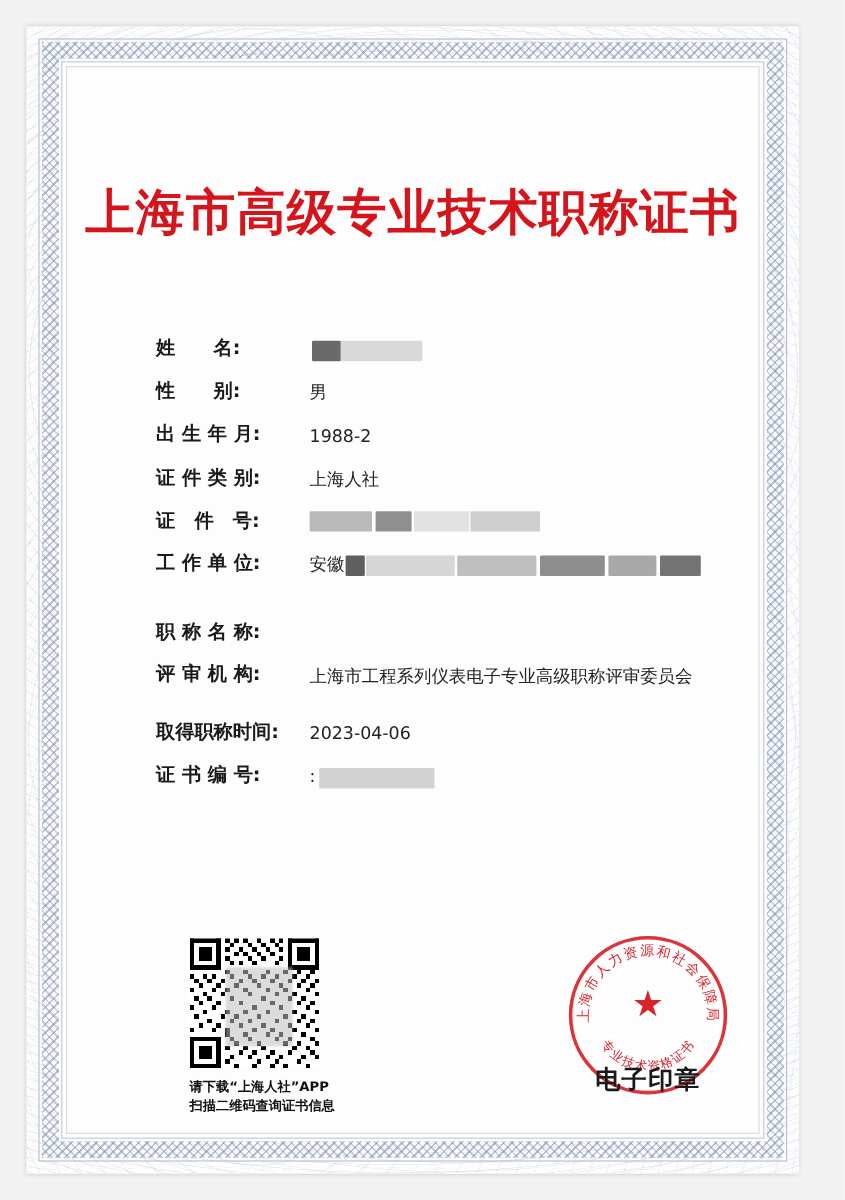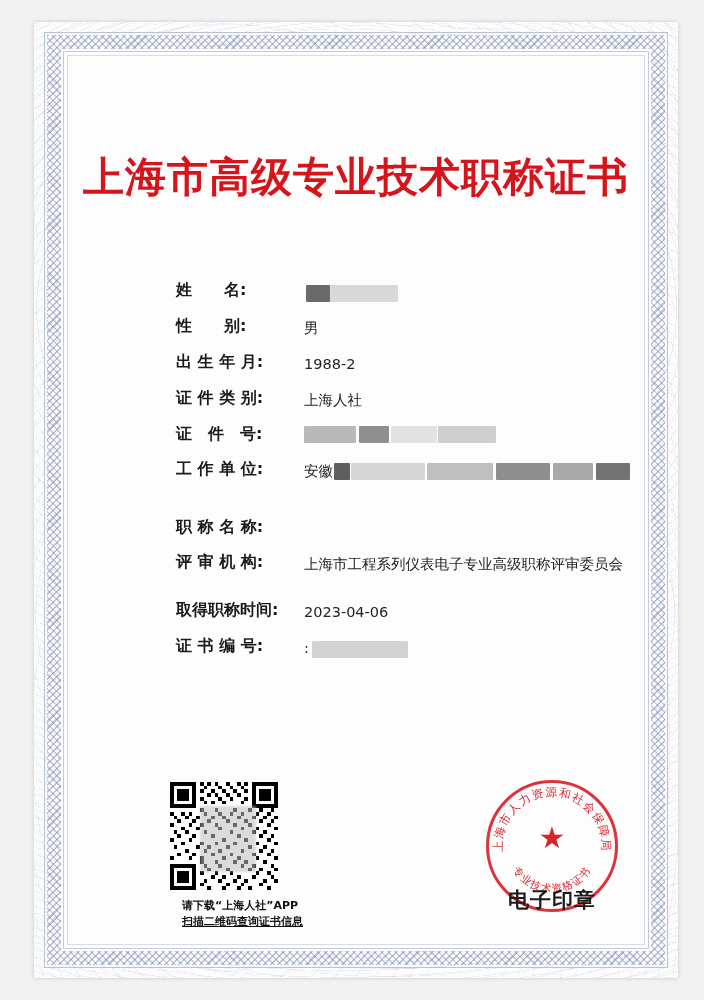--- a/index.html
+++ b/index.html
@@ -15,21 +15,21 @@
   }
   #page {
     position: relative;
     width: 704px;
     height: 1000px;
     background: #f2f2f2;
   }
   
   .certificate {
     position: absolute;
-    left: 34px;
+    left: 22px;
     top: 22px;
     width: 644px;
     height: 956px;
     background: #fcfcfd;
     box-shadow: 0 0 4px rgba(0,0,0,0.18);
     overflow: hidden;
   }
   
   .guilloche {
     position: absolute;
@@ -103,21 +103,20 @@
     font-weight: bold;
     letter-spacing: 1px;
     white-space: nowrap;
   }
 
   .fields {
     position: absolute;
     left: 108px;
     top: 258px;
     width: 470px;
-    margin-left: 34px;
   }
   .row {
     display: flex;
     align-items: flex-start;
     margin-bottom: 13px;
     min-height: 22px;
   }
   .label {
     width: 128px;
     flex: 0 0 128px;
@@ -187,21 +186,20 @@
     image-rendering: pixelated;
   }
   .qr-caption {
     margin-top: 8px;
     font-size: 11px;
     line-height: 15px;
     color: #111;
     font-family: "DejaVu Sans", "Liberation Sans", sans-serif;
     font-weight: bold;
     white-space: nowrap;
-    margin-left: 12px;
   }
   .qr-blur {
     position: absolute;
     left: 30px; top: 24px;
     width: 56px; height: 66px;
     background: rgba(190,190,190,0.55);
     filter: blur(1px);
   }
 
   
@@ -511,21 +509,21 @@
               <rect x="10" y="28" width="1" height="1"></rect>
                 <rect x="14" y="28" width="1" height="1"></rect>
               <rect x="18" y="28" width="1" height="1"></rect>
                 <rect x="21" y="28" width="1" height="1"></rect>
               <rect x="26" y="28" width="1" height="1"></rect>
             </g>
           </svg>
           <div class="qr-blur"></div>
         </div>
         <div class="qr-caption">请下载“上海人社”APP</div>
-        <div class="qr-caption" style="margin-top:1px;text-decoration:underline;">扫描二维码查询证书信息</div>
+        <div class="qr-caption" style="margin-top:1px;">扫描二维码查询证书信息</div>
       </div>
 
       <div class="seal">
         <div class="seal-ring"></div>
         <svg class="seal-arc" width="132" height="132" viewBox="0 0 132 132" style="position:absolute;inset:0;">
           <defs>
             <path id="arcTop" d="M 16 66 A 50 50 0 0 1 116 66" fill="none"></path>
             <path id="arcBottom" d="M 20 66 A 46 46 0 0 0 112 66" fill="none"></path>
           </defs>
           <text font-family="DejaVu Sans, Liberation Sans, sans-serif" font-size="11.5" fill="#d8232a" letter-spacing="1.5">

